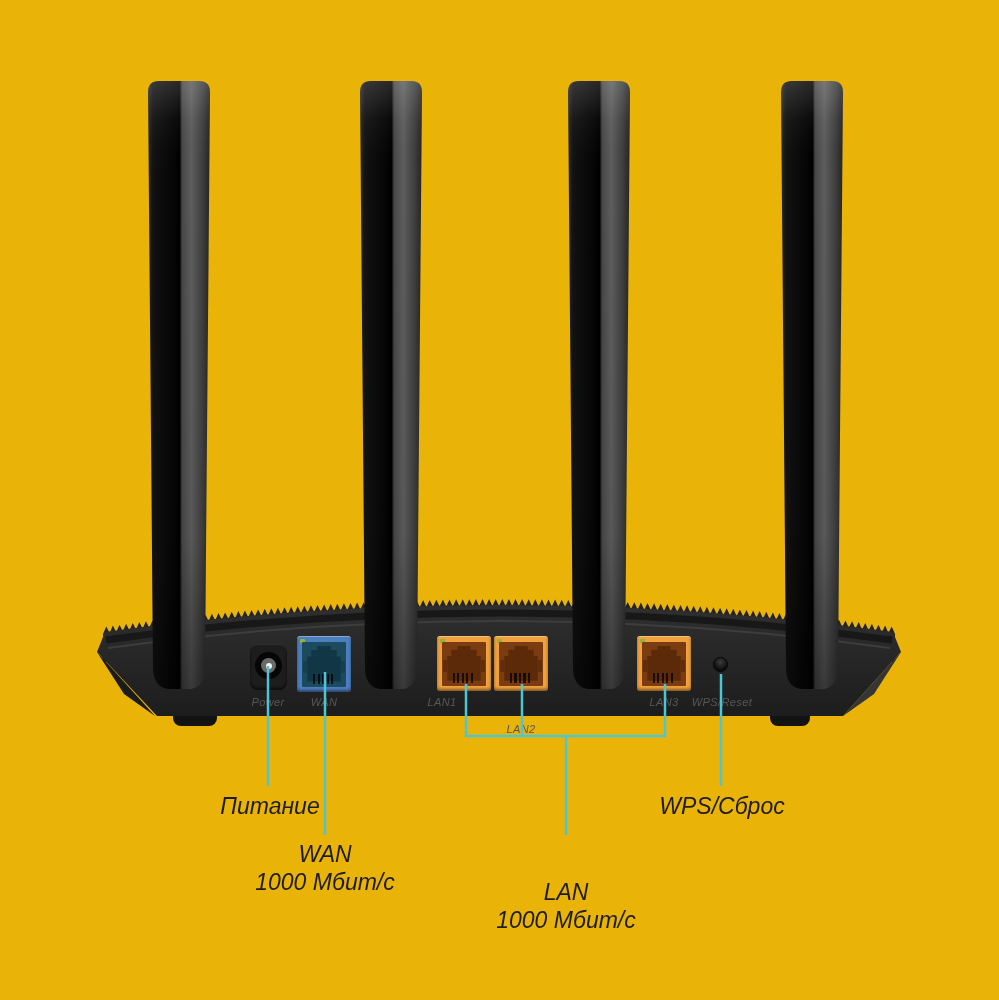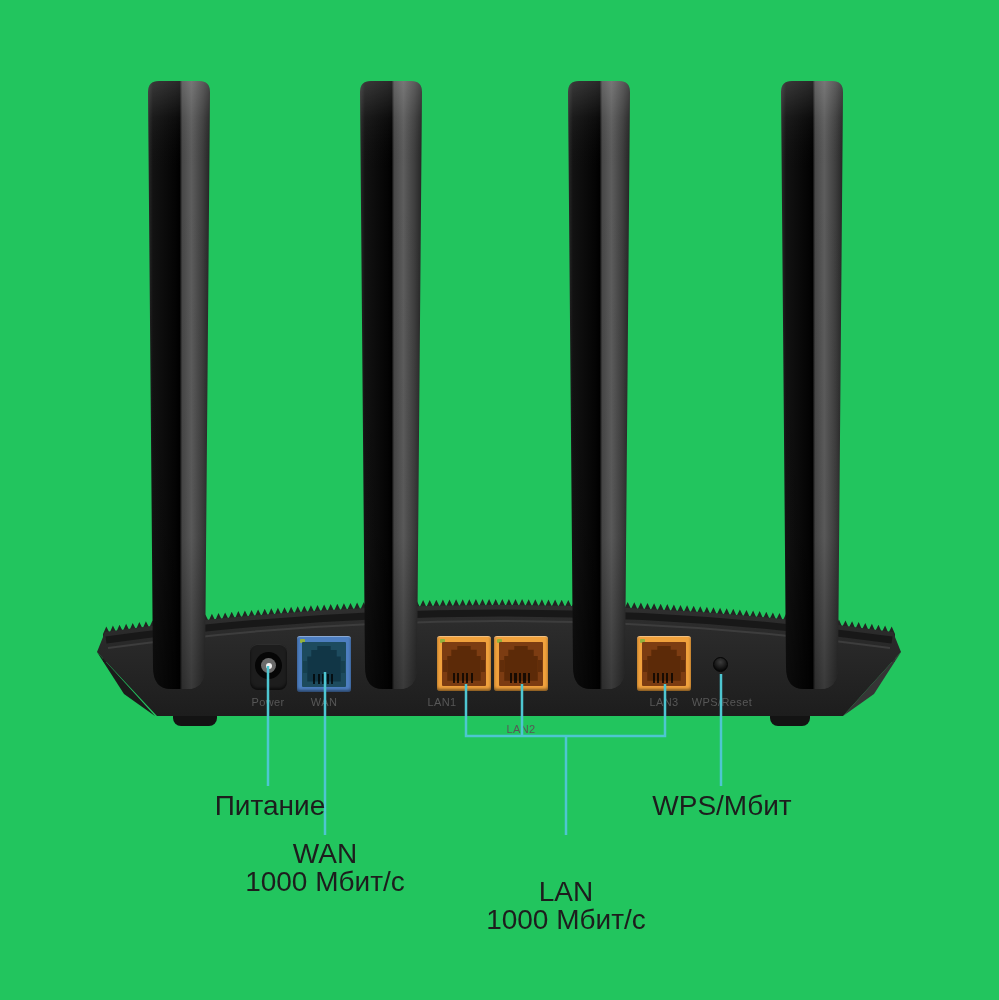--- a/index.html
+++ b/index.html
@@ -1,18 +1,19 @@
 <!DOCTYPE html>
 <html style="--accent: #4ec6d1; --text-color: #1d1d1d; --label-color: #575757; --wan-color: #4d7ec0; --lan-color: #f0a13c; --led-color: #93b23c;"><head>
 <meta charset="utf-8">
 <style>
   html,body{margin:0;padding:0;background:#fff;}
   #stage{
-    position:relative;width:999px;height:1000px;background:#22c55e;overflow:hidden;
+    position:relative;width:999px;height:1000px;background:#eab308;overflow:hidden;
     font-family:"Liberation Sans", sans-serif;
+    font-style:italic;
   }
   #router-svg, #callout-svg{position:absolute;left:0;top:0;}
   #router-svg{z-index:1;}
   #callout-svg{z-index:4;pointer-events:none;}
   .callout-line{stroke:var(--accent);stroke-width:2.5;fill:none;}
 
   
   .port{position:absolute;top:636px;width:54px;height:55px;border-radius:3px;z-index:2;
         box-shadow:inset 0 1px 0 rgba(255,255,255,.35), inset 0 -2px 3px rgba(0,0,0,.45);}
   .port-wan{left:297px;height:56px;background:var(--wan-color);}
@@ -42,21 +43,21 @@
   
   #wps-button{position:absolute;left:713px;top:657px;width:15px;height:15px;border-radius:50%;z-index:2;
     background:radial-gradient(circle at 50% 32%, #3c3c3c, #0b0b0b 72%);border:1px solid #040404;box-sizing:border-box;}
 
   
   .device-label{position:absolute;top:696px;transform:translateX(-50%);z-index:3;
     color:var(--label-color);font-size:11px;letter-spacing:.4px;white-space:nowrap;}
 
   
   .callout-label{position:absolute;transform:translateX(-50%);z-index:5;color:var(--text-color);
-    font-size:28px;line-height:28px;text-align:center;white-space:nowrap;}
+    font-size:23px;line-height:28px;text-align:center;white-space:nowrap;}
   .row1{top:792px;}
   .row2{top:840px;}
 </style>
 </head>
 <body>
 
 <div id="stage">
 
   <svg id="router-svg" width="999" height="1000" viewBox="0 0 999 1000">
     <defs>
@@ -177,21 +178,21 @@
   <span class="device-label" style="left:722px;">WPS/Reset</span>
 
   <svg id="callout-svg" width="999" height="1000" viewBox="0 0 999 1000">
     <path class="callout-line" d="M 268 666 V 786"></path>
     <path class="callout-line" d="M 325 672 V 835"></path>
     <path class="callout-line" d="M 466 684 V 736 M 522 684 V 736 M 665 684 V 736 M 464.75 736 H 666.25 M 566 736 V 835"></path>
     <path class="callout-line" d="M 721 674 V 786"></path>
   </svg>
 
   <div class="callout-label row1" style="left:270px;">Питание</div>
-  <div class="callout-label row1" style="left:722px;">WPS/Мбит</div>
+  <div class="callout-label row1" style="left:722px;">WPS/Сброс</div>
 
   <div class="callout-label row2" style="left:325px;">
     <div>WAN</div>
     <div>1000 Мбит/с</div>
   </div>
   <div class="callout-label row2" style="left:566px;margin-top:38px;">
     <div>LAN</div>
     <div>1000 Мбит/с</div>
   </div>
 

